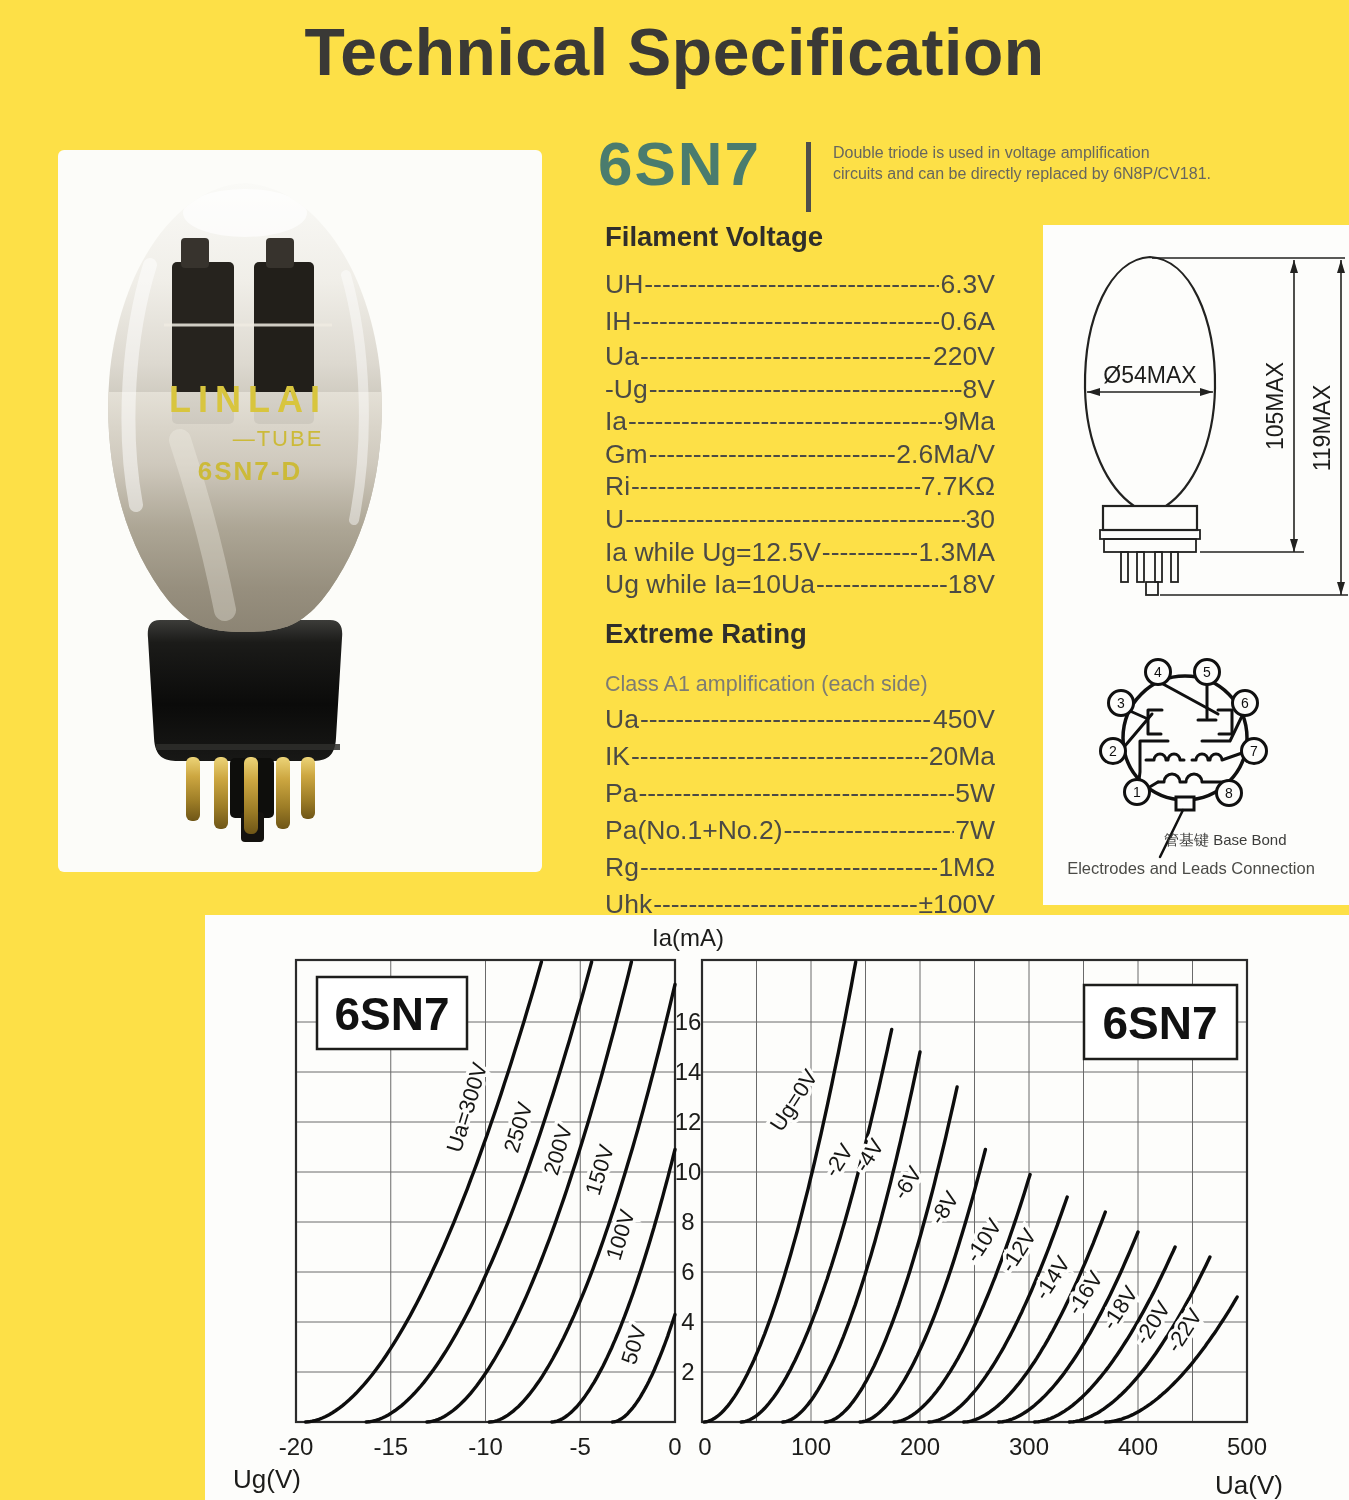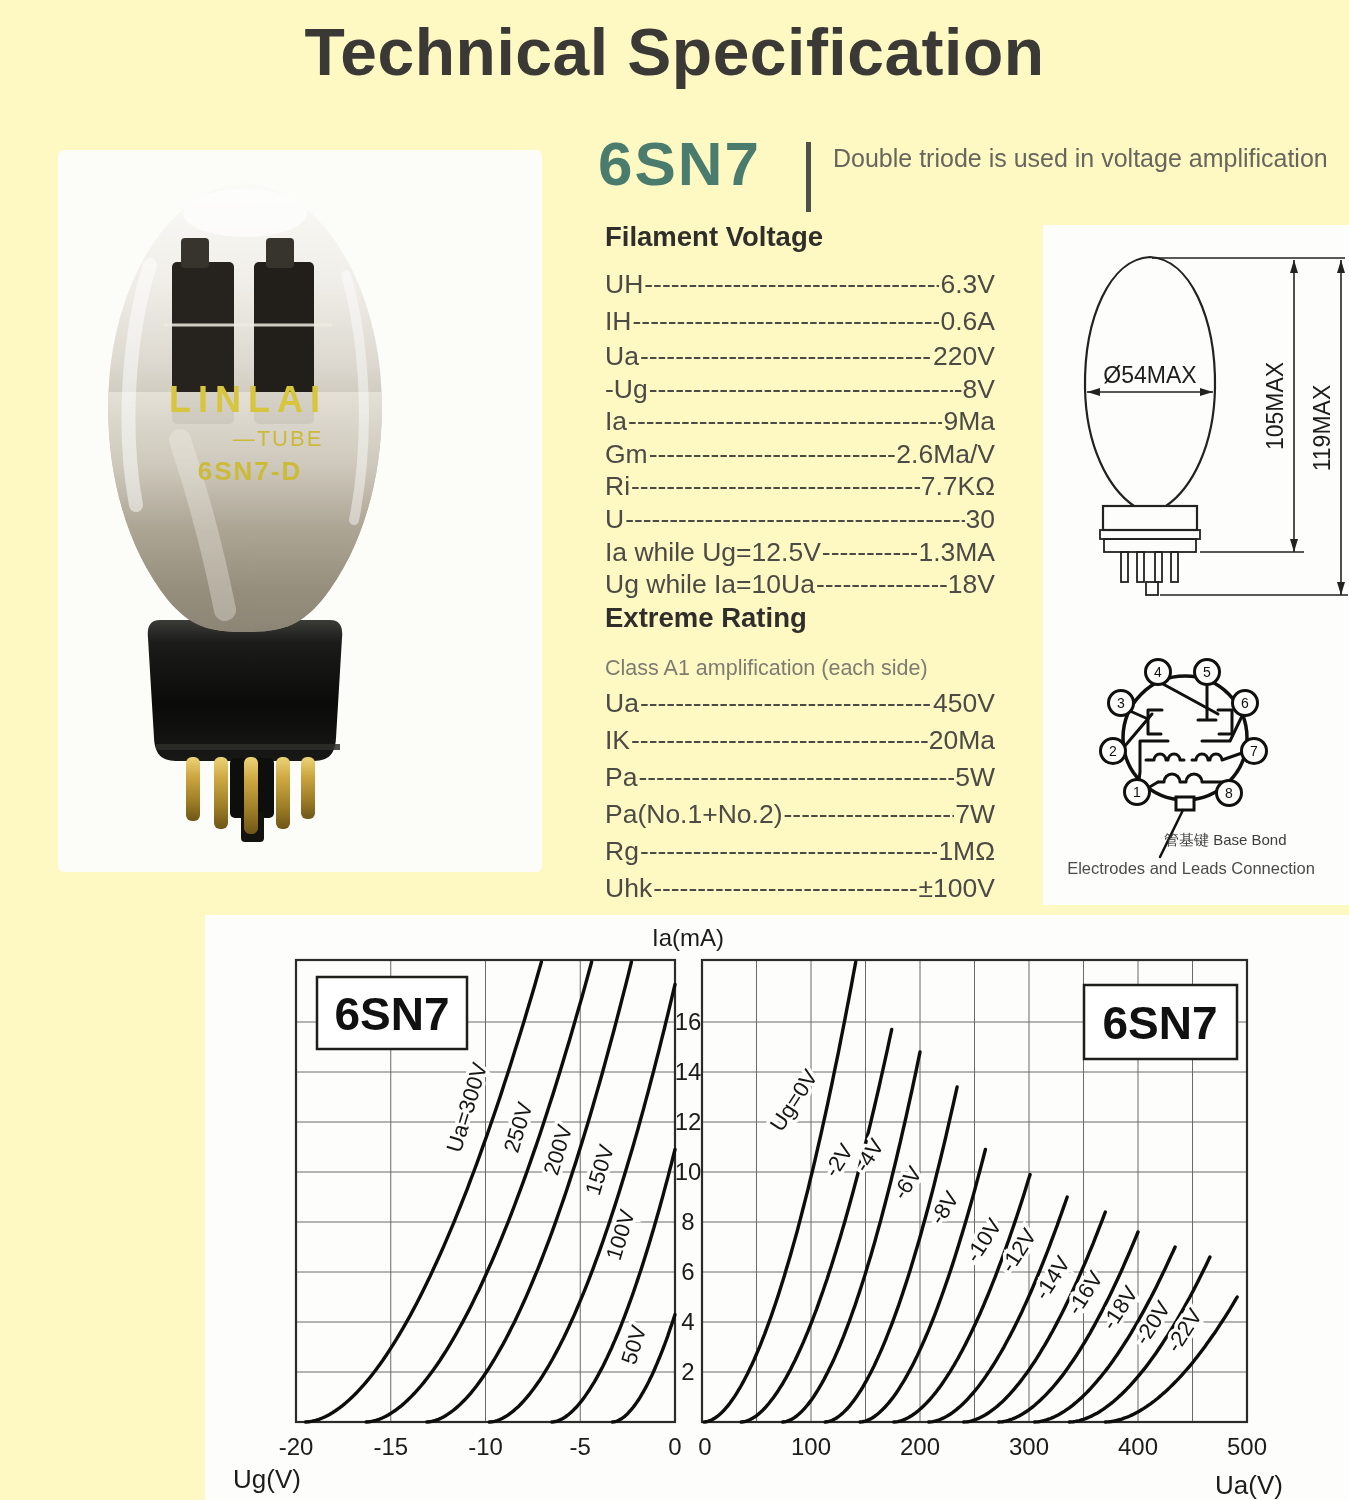--- a/index.html
+++ b/index.html
@@ -1,45 +1,46 @@
 <!DOCTYPE html>
 <html><head>
 <meta charset="utf-8">
 <style>
   html,body{margin:0;padding:0;}
   body{width:1349px;height:1500px;background:#faf8ef;font-family:"Liberation Sans",sans-serif;}
-  #page{position:relative;width:1349px;height:1500px;overflow:hidden;background:#fef9c3;}
+  #page{position:relative;width:1349px;height:1500px;overflow:hidden;background:#fde047;}
   .abs{position:absolute;}
   #page-title{left:0;right:0;top:14px;text-align:center;font-size:66px;font-weight:bold;color:#3a3936;letter-spacing:.5px;}
   #intro-model{left:598px;top:128px;font-size:62px;font-weight:bold;letter-spacing:2px;color:#4a7c6e;}
   #intro-divider{left:806px;top:142px;width:5px;height:70px;background:#4e4e4b;}
-  #intro-desc{left:833px;top:142px;width:515px;font-size:25px;line-height:1.32;color:#67665e;}
+  #intro-desc{left:833px;top:142px;width:515px;font-size:16px;line-height:1.32;color:#67665e;}
   #specs{left:605px;top:220px;width:390px;color:#4b4a45;}
   .section-heading{font-size:27.5px;font-weight:bold;color:#2f2e2b;line-height:34px;}
   .section-note{font-size:21.5px;color:#7d7c73;line-height:26px;margin:20px 0 4px 0;}
   .spec-row{display:flex;align-items:flex-end;font-size:26.5px;}
   .r37 .spec-row{line-height:37px;}
   .r33 .spec-row{line-height:32.6px;}
   .spec-lead{flex:1;overflow:hidden;white-space:nowrap;margin:0 1px;}
   .spec-value{white-space:nowrap;}
-  .mt6{margin-top:6px;} .mt10{margin-top:0;} .mb4{margin-bottom:12px;}
+  .mt6{margin-top:6px;} .mt10{margin-top:16px;} .mb4{margin-bottom:12px;}
   #right-figures-panel{left:1043px;top:225px;width:306px;height:680px;background:#fdfdfb;}
   #charts-panel{left:205px;top:915px;width:1144px;height:585px;background:#fdfdfb;}
   svg text{font-family:"Liberation Sans",sans-serif;}
 </style>
 </head>
 <body>
 
 <div id="page">
   <div class="abs" id="page-title">Technical Specification</div>
 
   <div class="abs" id="intro-model" style="color: rgb(74, 124, 110);">6SN7</div>
   <div class="abs" id="intro-divider"></div>
   <div class="abs" id="intro-desc">
     <div>Double triode is used in voltage amplification</div>
+    <div>circuits and can be directly replaced by 6N8P/CV181.</div>
   </div>
 
   <div class="abs" id="right-figures-panel"></div>
 
   <svg class="abs" id="tube-photo" style="left:55px;top:148px" width="490" height="727" viewBox="55 148 490 727">
       <defs>
         <linearGradient id="glassG" x1="0" y1="0" x2="0" y2="1">
           <stop offset="0%" stop-color="#fafaf7" stop-opacity="1"></stop>
           <stop offset="22%" stop-color="#f0eee8" stop-opacity="1"></stop>
           <stop offset="40%" stop-color="#ddd9d0" stop-opacity="1"></stop>

